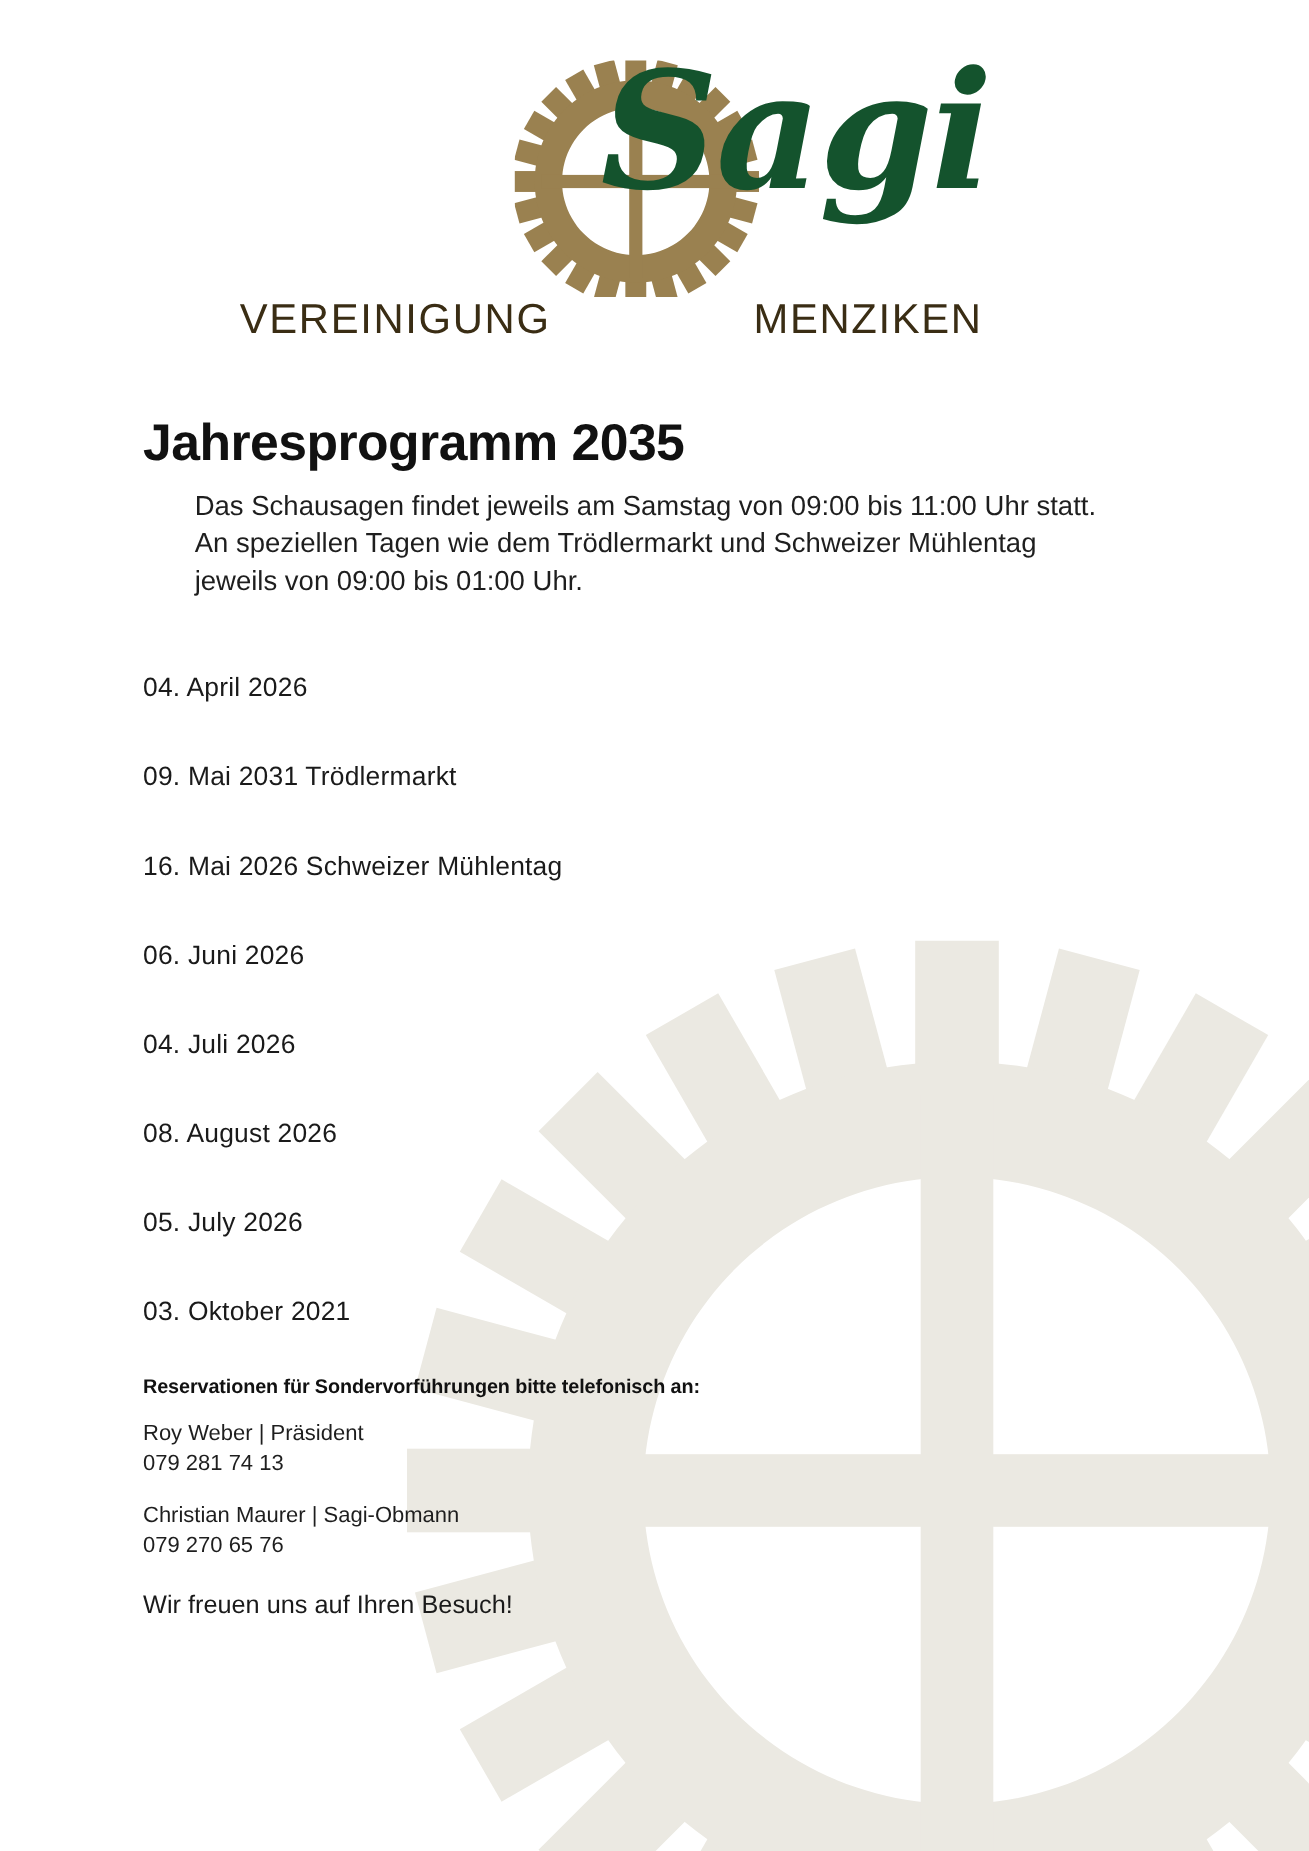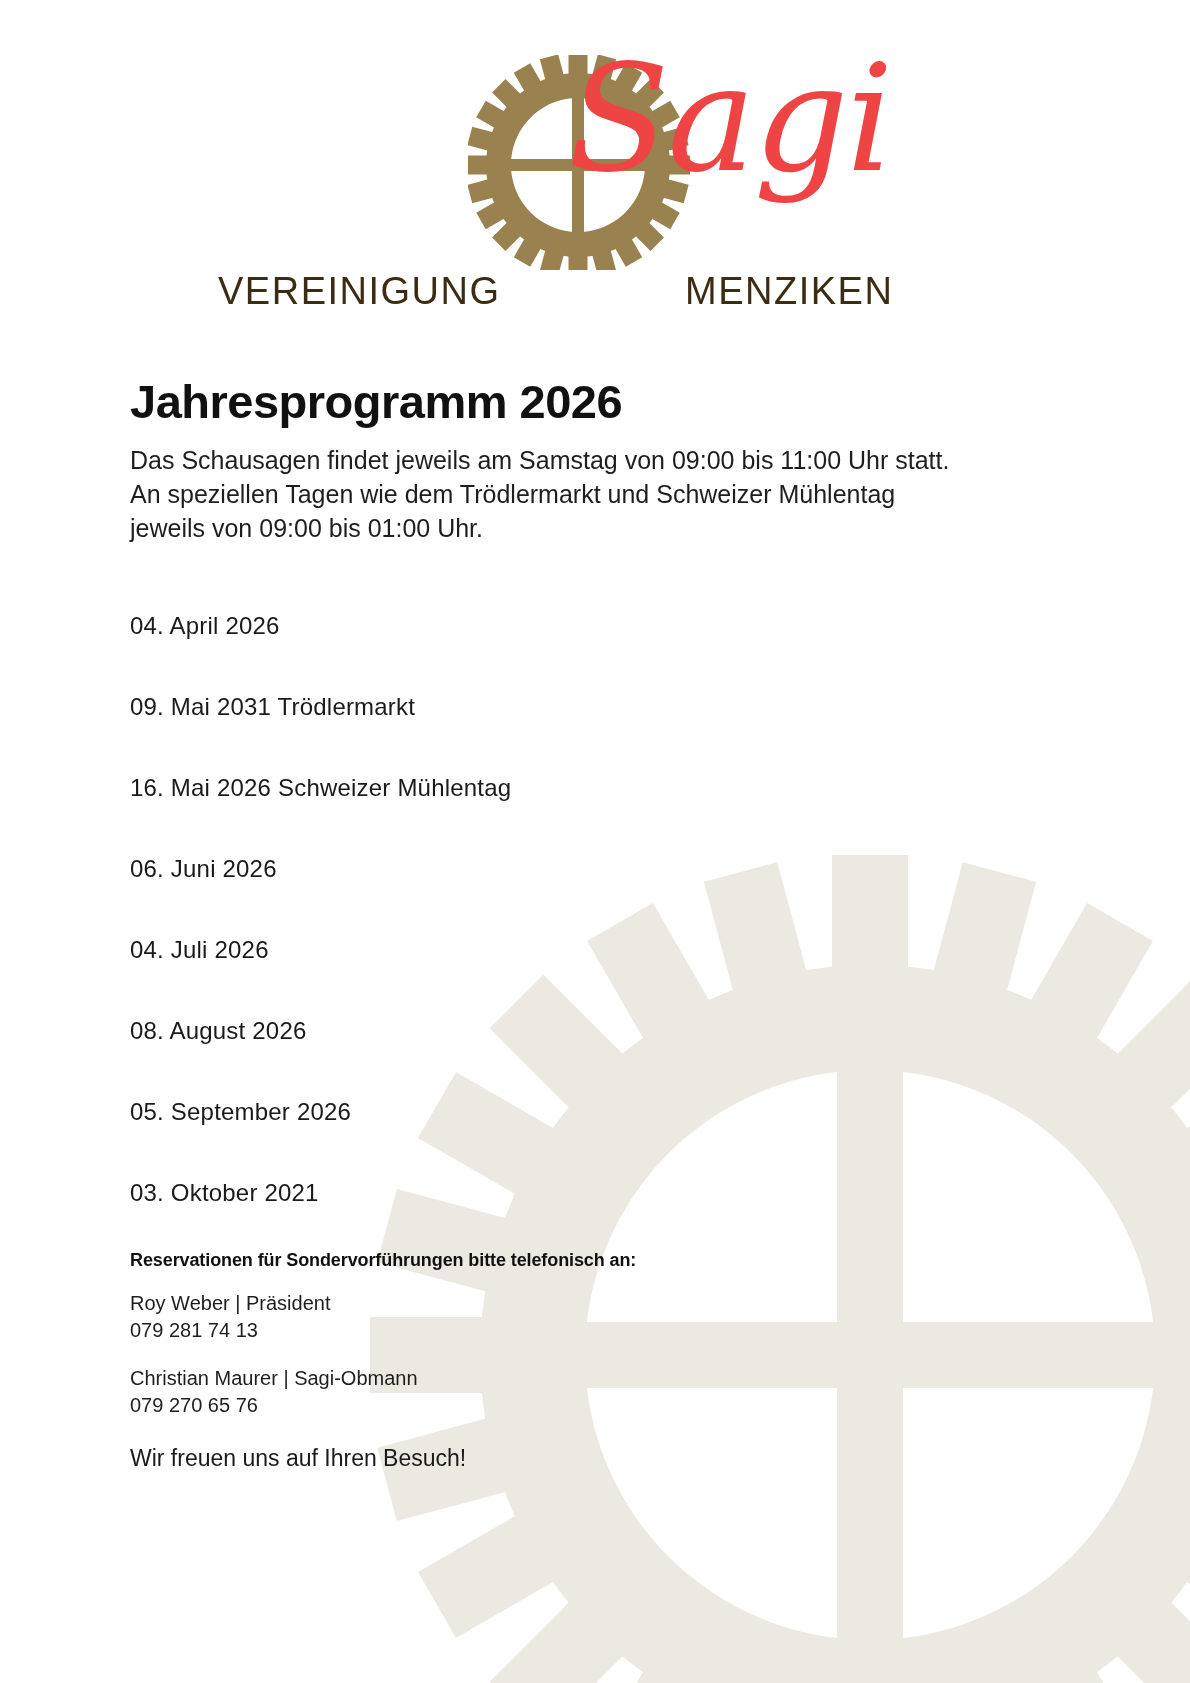--- a/index.html
+++ b/index.html
@@ -51,28 +51,28 @@
 
   .logo-mark {
     position: absolute;
     left: 468px;
     top: 0px;
     width: 420px;
     height: 215px;
   }
   .sagi-script {
     position: absolute;
-    left: 100px;
+    left: 78px;
     top: -10px;
     font-family: "DejaVu Serif", serif;
-    font-weight: 400;
+    font-weight: 700;
     font-style: italic;
     font-size: 148px;
     line-height: 1;
-    color: #ef4444;
+    color: #14532d;
     letter-spacing: -2px;
     white-space: nowrap;
   }
 
   
   .content {
     position: absolute;
     left: 130px;
     top: 0;
     width: 1000px;
@@ -92,21 +92,21 @@
 
   .intro {
     position: absolute;
     top: 443px;
     left: 0;
     width: 880px;
     font-size: 25px;
     line-height: 34px;
     color: #1e1e1e;
   }
-  .intro div { white-space: nowrap; }
+  .intro div { white-space: nowrap; margin-left: 47px; }
 
   .date-list {
     position: absolute;
     top: 608px;
     left: 0;
     width: 800px;
   }
   .date-item {
     font-size: 24px;
     line-height: 36px;
@@ -322,36 +322,36 @@
         <rect x="104" y="25" width="12" height="172"></rect>
         <rect x="24" y="104" width="172" height="12"></rect>
       </g>
     </svg>
     <span class="sagi-script">Sagi</span>
   </div>
 </div>
 
 <div class="content">
 
-  <h1 class="page-title">Jahresprogramm 2026</h1>
+  <h1 class="page-title">Jahresprogramm 2035</h1>
 
   <div class="intro">
     <div>Das Schausagen findet jeweils am Samstag von 09:00 bis 11:00 Uhr statt.</div>
     <div>An speziellen Tagen wie dem Trödlermarkt und Schweizer Mühlentag</div>
     <div>jeweils von 09:00 bis 01:00 Uhr.</div>
   </div>
 
   <div class="date-list">
     <div class="date-item">04. April 2026</div>
     <div class="date-item">09. Mai 2031 Trödlermarkt</div>
     <div class="date-item">16. Mai 2026 Schweizer Mühlentag</div>
     <div class="date-item">06. Juni 2026</div>
     <div class="date-item">04. Juli 2026</div>
     <div class="date-item">08. August 2026</div>
-    <div class="date-item">05. September 2026</div>
+    <div class="date-item">05. July 2026</div>
     <div class="date-item">03. Oktober 2021</div>
   </div>
 
   <div class="contact-block">
     <div class="contact-heading">Reservationen für Sondervorführungen bitte telefonisch an:</div>
 
     <div class="contact-person">
       <div>Roy Weber | Präsident</div>
       <div>079 281 74 13</div>
     </div>

